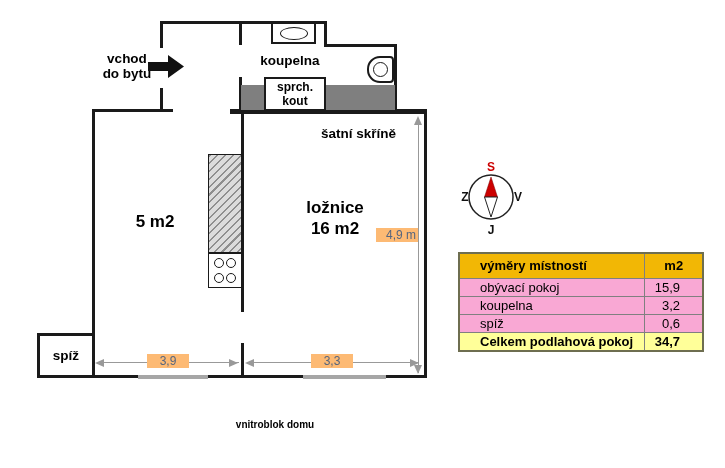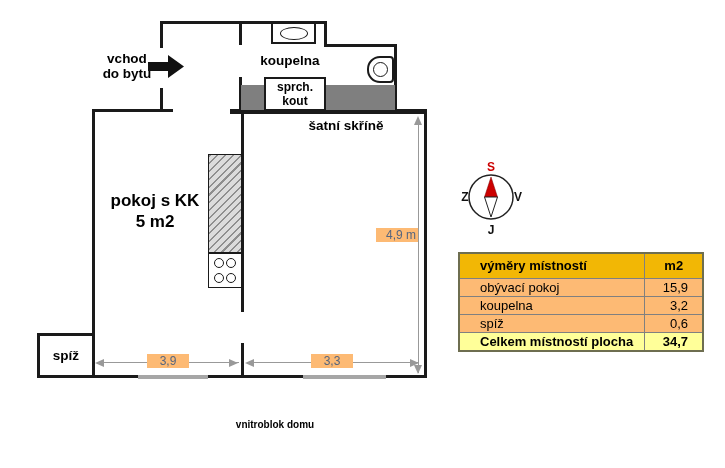--- a/index.html
+++ b/index.html
@@ -25,24 +25,24 @@
          display:flex;flex-wrap:wrap;align-items:center;justify-content:center;gap:2px;padding:2px;}
   .burner{width:10px;height:10px;border:1.5px solid #1a1a1a;border-radius:50%;box-sizing:border-box;background:#fff;}
   .toilet{position:absolute;box-sizing:border-box;border:2px solid #1a1a1a;background:#fff;
           border-radius:13px 4px 4px 13px;display:flex;align-items:center;justify-content:center;}
   .toilet-inner{width:15px;height:15px;border:1.5px solid #1a1a1a;border-radius:50%;box-sizing:border-box;}
   .basin{position:absolute;box-sizing:border-box;border:2px solid #1a1a1a;background:#fff;
          display:flex;align-items:center;justify-content:center;}
   .basin-oval{width:28px;height:13px;border:1.5px solid #1a1a1a;border-radius:50%;box-sizing:border-box;}
   
   #area-table{position:absolute;left:458px;top:252px;border-collapse:collapse;table-layout:fixed;
-              font-size:13px;background:#fdba74;border:2px solid #6e6e50;}
+              font-size:13px;background:#f9a8d4;border:2px solid #6e6e50;}
   #area-table td{border:1px solid #808080;box-sizing:border-box;overflow:hidden;white-space:nowrap;}
   #area-table .c-name{width:185px;padding-left:20px;}
-  #area-table .c-val{width:59px;text-align:right;padding-right:14px;}
+  #area-table .c-val{width:59px;text-align:right;padding-right:22px;}
   #area-table tr.hdr td{background:#F2B705;font-weight:bold;height:25px;}
   #area-table tr.hdr .c-val{text-align:center;padding-right:0;}
   #area-table tr.data td{height:16px;}
   #area-table tr.total td{background:#FFFF99;font-weight:bold;height:19px;}
 </style>
 </head>
 <body>
 
 <div id="stage">
 
@@ -88,24 +88,25 @@
   <svg style="position:absolute;left:146px;top:54px;" width="40" height="26">
     <polygon points="2,8 22,8 22,1 38,12.5 22,24 22,17 2,17" fill="#111"></polygon>
   </svg>
 
   <div class="label small-label" style="left:83px;top:51px;width:64px;margin-left:12px;"><span>vchod</span><br><span>do bytu</span></div>
 
   <div class="label small-label" style="left:250px;top:53px;width:80px;">koupelna</div>
 
   <div class="label" style="left:266px;top:80px;width:58px;font-size:12px;line-height:14px;z-index:3;"><span>sprch.</span><br><span>kout</span></div>
 
-  <div class="label small-label" style="left:296px;top:118px;width:100px;">šatní skříně</div>
+  <div class="label small-label" style="left:296px;top:126px;width:100px;text-align:right;">šatní skříně</div>
 
-  <div class="label room-label" style="left:100px;top:190px;width:110px;"><span>pokoj s KK</span><br><span>5 m2</span></div>
+  <div class="label room-label" style="left:100px;top:190px;width:110px;"><br><span>5 m2</span></div>
 
+  <div class="label room-label" style="left:280px;top:197px;width:110px;"><span>ložnice</span><br><span>16 m2</span></div>
 
   <div class="label small-label" style="left:40px;top:348px;width:52px;z-index:3;">spíž</div>
 
   <div class="label" style="left:180px;top:419px;width:190px;font-size:10px;">vnitroblok domu</div>
 
   <div class="dimline" style="left:97px;top:362px;width:142px;height:1px;"></div>
   <div class="arr left" style="left:95px;top:359px;"></div>
   <div class="arr right" style="left:229px;top:359px;"></div>
   <div class="dimlabel" style="left:147px;top:354px;width:38px;">3,9</div>
 
@@ -141,19 +142,19 @@
     </tr>
     <tr class="data">
       <td class="c-name">koupelna</td>
       <td class="c-val">3,2</td>
     </tr>
     <tr class="data">
       <td class="c-name">spíž</td>
       <td class="c-val">0,6</td>
     </tr>
     <tr class="total">
-      <td class="c-name">Celkem místností plocha</td>
+      <td class="c-name">Celkem podlahová pokoj</td>
       <td class="c-val">34,7</td>
     </tr>
   </tbody>
     </table>
 
 </div>
 
 </body></html>

